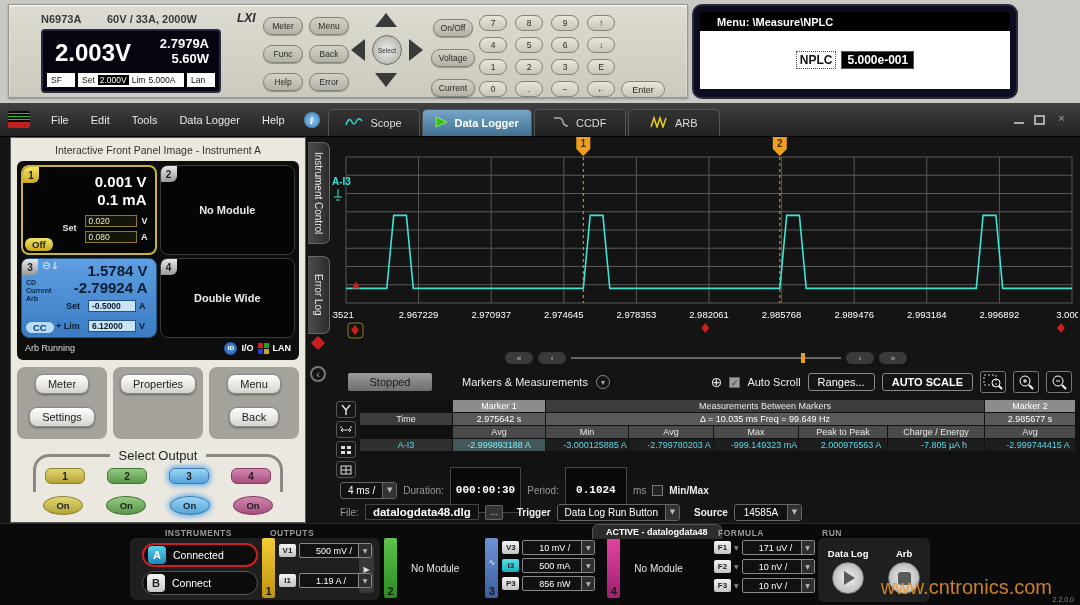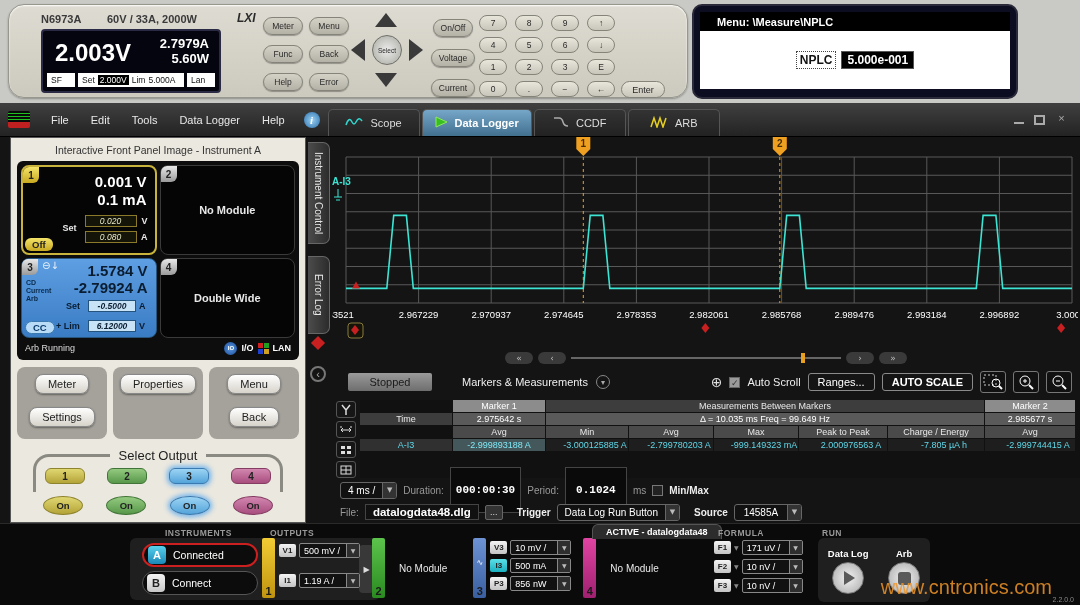--- a/index.html
+++ b/index.html
@@ -2,21 +2,21 @@
 <html><head>
 <meta charset="utf-8">
 <style>
   * { margin:0; padding:0; box-sizing:border-box; }
   body { font-family:"Liberation Sans", sans-serif; background:#444; }
   .screen { position:relative; width:1080px; height:605px; overflow:hidden; background:#c6c6c2; }
 
   
   .photo-strip { position:relative; width:1080px; height:103px; background:#c9c9c5; }
   .inst-panel { position:absolute; left:8px; top:4px; width:680px; height:94px;
-    background:linear-gradient(#dedbd2,#ccc9be); border:1px solid #97978d; border-radius:16px;
+    background:linear-gradient(#dedbd2,#ccc9be); border:1px solid #97978d; border-radius:0;
     box-shadow:inset 0 1px 2px #fff, 0 1px 2px rgba(0,0,0,.3); }
   .inst-model { position:absolute; left:32px; top:8px; font-size:11px; font-weight:bold; color:#3a3a3a; }
   .inst-rating { position:absolute; left:98px; top:8px; font-size:11px; font-weight:bold; color:#3a3a3a; }
   .inst-lxi { position:absolute; left:228px; top:6px; font-size:12px; font-weight:bold; font-style:italic; color:#2a2a2a; }
   .lcd { position:absolute; left:32px; top:24px; width:180px; height:64px; background:#05050f;
     border:2px solid #2a2a44; border-radius:4px; }
   .lcd-volts { position:absolute; left:12px; top:8px; font-size:24px; color:#fff; font-weight:bold; }
   .lcd-amps  { position:absolute; right:10px; top:5px; font-size:13px; color:#fff; font-weight:bold; }
   .lcd-watts { position:absolute; right:10px; top:20px; font-size:13px; color:#fff; font-weight:bold; }
   .lcd-bar { position:absolute; left:4px; right:4px; bottom:4px; height:14px; display:flex; gap:3px; }
@@ -79,21 +79,21 @@
   .module.blue { background:linear-gradient(#5e9ee2,#3a7cc4); border-color:#28567e; }
   .mod-badge { position:absolute; left:0; top:0; width:16px; height:16px; border-radius:6px 0 6px 0;
     background:linear-gradient(#e8e8e8,#9a9a9a); color:#222; font-size:10px; font-weight:bold;
     display:flex; align-items:center; justify-content:center; }
   .mod-badge.yellow { background:linear-gradient(#f4e468,#c8a820); }
   .mod-reading { position:absolute; right:8px; font-size:15px; font-weight:bold; color:#fff; }
   .blue .mod-reading { color:#0a1c30; }
   .nomod { position:absolute; inset:0; display:flex; align-items:center; justify-content:center;
     font-size:11px; font-weight:bold; color:#e8e8e8; }
   .setbox { position:absolute; height:12px; background:#141408; border:1px solid #8a7a2a; color:#e8e8c8;
-    font-size:8.5px; text-align:center; padding:0 3px; line-height:11px;font-style:italic; }
+    font-size:8.5px; text-align:left; padding:0 3px; line-height:11px; }
   .blue .setbox { background:#c8e2f6; border-color:#24537e; color:#0a1c30; font-weight:bold; }
   .mod-lbl { position:absolute; font-size:9px; font-weight:bold; color:#e8e8e8; }
   .blue .mod-lbl { color:#0a1c30; }
   .off-badge { position:absolute; left:2px; bottom:2px; background:linear-gradient(#f4e468,#c8a820);
     color:#222; font-size:9.5px; font-weight:bold; border-radius:6px; padding:1px 7px; }
   .cc-badge { position:absolute; left:3px; bottom:3px; background:#b8dcf8; border:1px solid #3a7ab0;
     color:#0a3a6a; font-size:9.5px; font-weight:bold; border-radius:8px; padding:0 7px; }
   .mod-mode { position:absolute; left:4px; top:20px; font-size:7px; line-height:8px; color:#0a2a4a; font-weight:bold; }
   .mod-icons { position:absolute; left:20px; top:1px; font-size:10px; color:#eaf2fa; font-family:"DejaVu Sans",sans-serif; }
   .mod-status { display:flex; align-items:center; justify-content:space-between; height:16px; padding:0 4px; margin-top:2px; }
@@ -228,21 +228,21 @@
   .obar-num { position:absolute; bottom:1px; left:0; right:0; text-align:center; font-size:11px; font-weight:bold; color:#1a1a1a; }
   .obar-wave { position:absolute; top:20px; left:0; right:0; text-align:center; font-size:8px; color:#fff;
     font-family:"DejaVu Sans",sans-serif; }
   .out-rows { display:flex; flex-direction:column; margin-left:4px; }
   .out-rows.two { gap:15px; margin-top:5px; }
   .out-rows.three { gap:3px; margin-top:2px; }
   .orow { display:flex; align-items:center; gap:3px; }
   .o-badge { width:17px; height:13px; background:linear-gradient(#f4f4f4,#c4c4c4); border-radius:2px;
     color:#222; font-size:8px; font-weight:bold; display:flex; align-items:center; justify-content:center; }
   .o-badge.cyan { background:linear-gradient(#5ae0e8,#1ab0c0); }
-  .o-box { display:flex; align-items:stretch; background:#111; border:1px solid #888; border-radius:2px; height:15px; }
+  .o-box { display:flex; align-items:stretch; background:#111; border:1px solid #888; border-radius:2px; height:15px;padding-left:12px; }
   .o-val { color:#fff; font-size:9px; padding:0 4px; display:flex; align-items:center; min-width:46px; }
   .o-caret { width:13px; background:#2e2e2e; border-left:1px solid #888; color:#bbb; font-size:6px;
     display:flex; align-items:center; justify-content:center; font-family:"DejaVu Sans",sans-serif; }
   .out-nomod { color:#e8e8e8; font-size:10px; display:flex; align-items:center; margin:0 14px; white-space:nowrap; }
   .active-tab { position:absolute; left:592px; top:0; padding:2px 13px; background:#2c2c2c; border:1px solid #555;
     border-bottom:none; border-radius:6px 6px 0 0; color:#fff; font-size:9px; font-weight:bold; }
   .formulas { position:absolute; left:714px; top:16px; display:flex; flex-direction:column; gap:4px; }
   .f-caret { color:#888; font-size:6px; font-family:"DejaVu Sans",sans-serif; }
   .run-box { position:absolute; left:818px; top:14px; width:112px; height:64px; background:#1f1f1f;
     border-radius:6px; display:flex; justify-content:space-around; align-items:center; padding-top:2px; }

